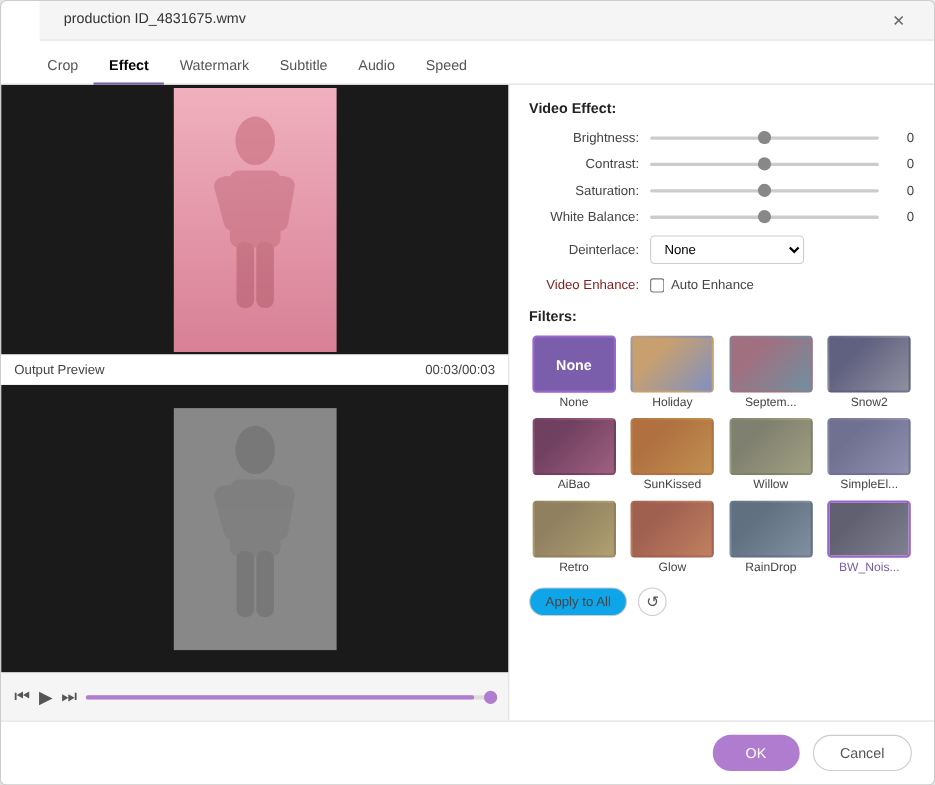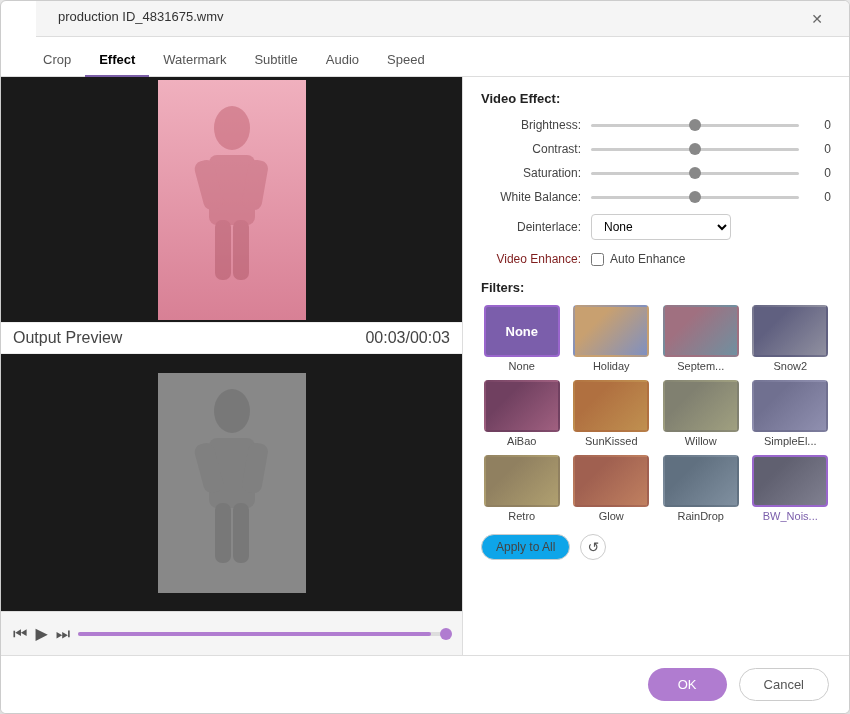--- a/index.html
+++ b/index.html
@@ -84,21 +84,21 @@
       justify-content: center;
       overflow: hidden;
     }
     .output-label-bar {
       background: #fff;
       padding: 6px 12px;
       display: flex;
       justify-content: space-between;
       border-top: 1px solid #eee;
       border-bottom: 1px solid #eee;
-      font-size: 16px;
+      font-size: 12px;
       color: #444;
     }
     .preview-bottom {
       flex: 1;
       background: #1a1a1a;
       position: relative;
       display: flex;
       align-items: center;
       justify-content: center;
       overflow: hidden;

